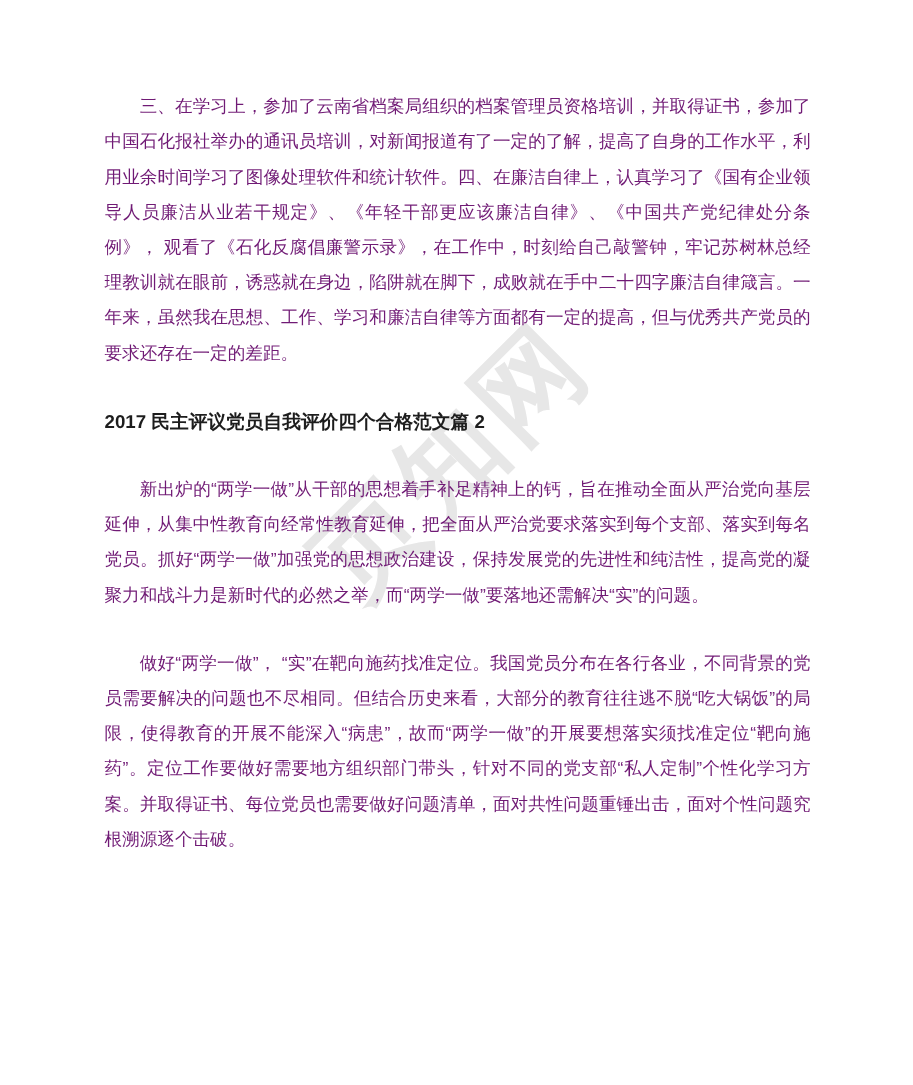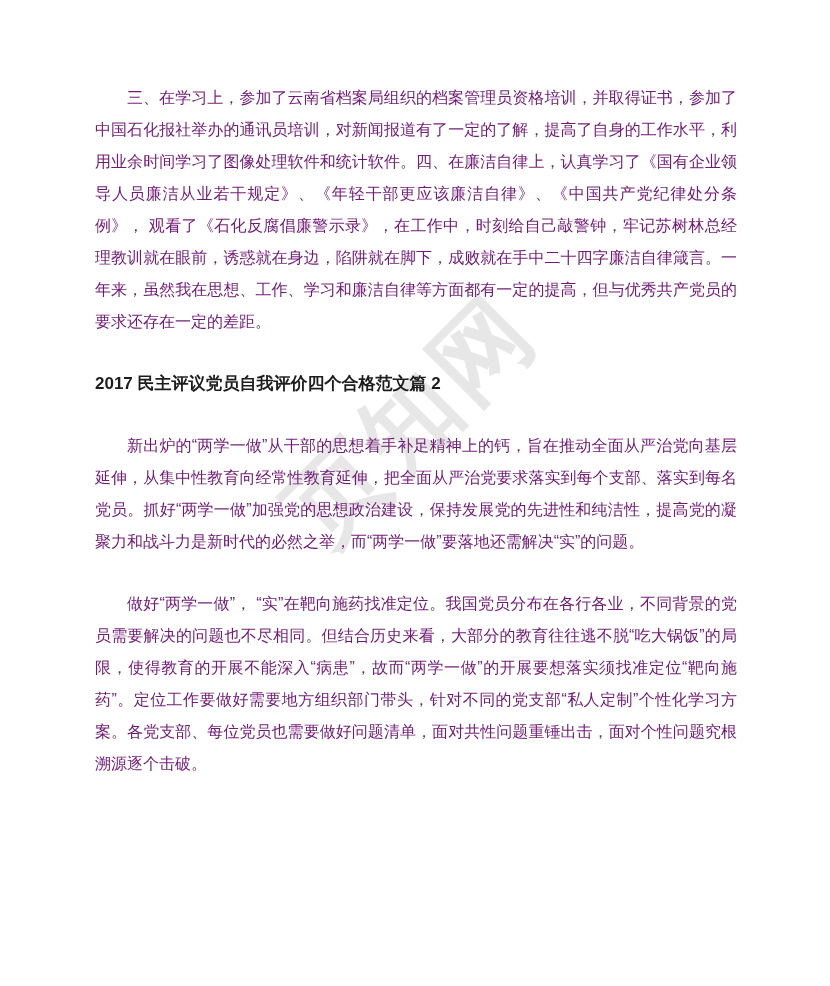--- a/index.html
+++ b/index.html
@@ -71,17 +71,17 @@
   <div class="watermark">页知网</div>
 
   <div class="content">
 
     <p class="body-para">三、在学习上，参加了云南省档案局组织的档案管理员资格培训，并取得证书，参加了中国石化报社举办的通讯员培训，对新闻报道有了一定的了解，提高了自身的工作水平，利用业余时间学习了图像处理软件和统计软件。四、在廉洁自律上，认真学习了《国有企业领导人员廉洁从业若干规定》、《年轻干部更应该廉洁自律》、《中国共产党纪律处分条例》， 观看了《石化反腐倡廉警示录》，在工作中，时刻给自己敲警钟，牢记苏树林总经理教训就在眼前，诱惑就在身边，陷阱就在脚下，成败就在手中二十四字廉洁自律箴言。一年来，虽然我在思想、工作、学习和廉洁自律等方面都有一定的提高，但与优秀共产党员的要求还存在一定的差距。</p>
 
     <h2 class="heading">2017 民主评议党员自我评价四个合格范文篇 2</h2>
 
     <p class="body-para">新出炉的“两学一做”从干部的思想着手补足精神上的钙，旨在推动全面从严治党向基层延伸，从集中性教育向经常性教育延伸，把全面从严治党要求落实到每个支部、落实到每名党员。抓好“两学一做”加强党的思想政治建设，保持发展党的先进性和纯洁性，提高党的凝聚力和战斗力是新时代的必然之举，而“两学一做”要落地还需解决“实”的问题。</p>
 
-    <p class="body-para">做好“两学一做”， “实”在靶向施药找准定位。我国党员分布在各行各业，不同背景的党员需要解决的问题也不尽相同。但结合历史来看，大部分的教育往往逃不脱“吃大锅饭”的局限，使得教育的开展不能深入“病患”，故而“两学一做”的开展要想落实须找准定位“靶向施药”。定位工作要做好需要地方组织部门带头，针对不同的党支部“私人定制”个性化学习方案。各党支部、每位党员也需要做好问题清单，面对共性问题重锤出击，面对个性问题究根溯源逐个击破。</p>
+    <p class="body-para">做好“两学一做”， “实”在靶向施药找准定位。我国党员分布在各行各业，不同背景的党员需要解决的问题也不尽相同。但结合历史来看，大部分的教育往往逃不脱“吃大锅饭”的局限，使得教育的开展不能深入“病患”，故而“两学一做”的开展要想落实须找准定位“靶向施药”。定位工作要做好需要地方组织部门带头，针对不同的党支部“私人定制”个性化学习方案。并取得证书、每位党员也需要做好问题清单，面对共性问题重锤出击，面对个性问题究根溯源逐个击破。</p>
 
 
   </div>
 </div>
 
 </body></html>

